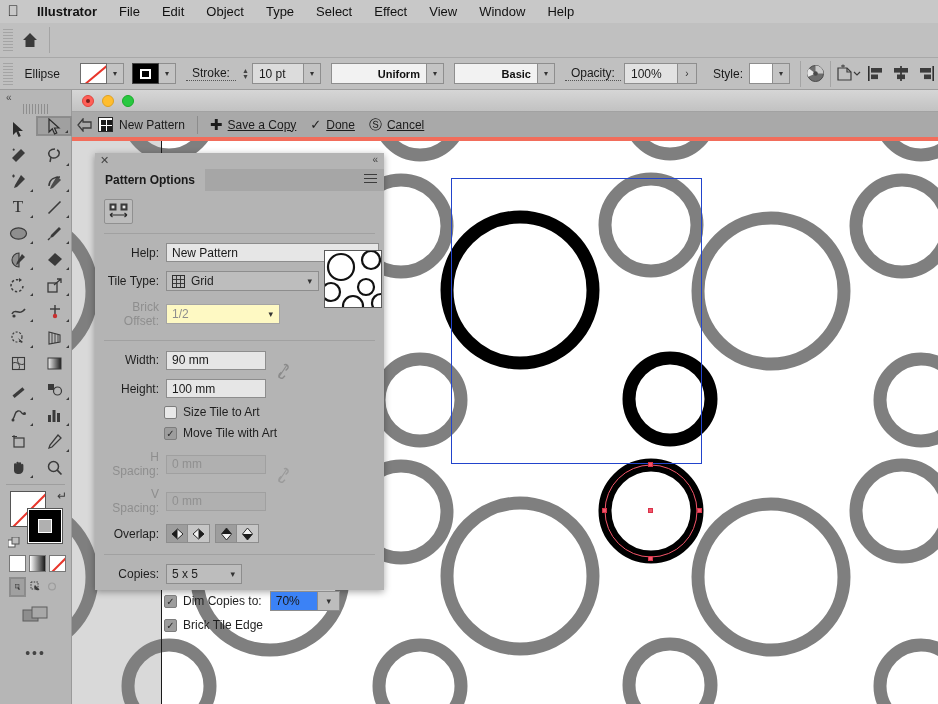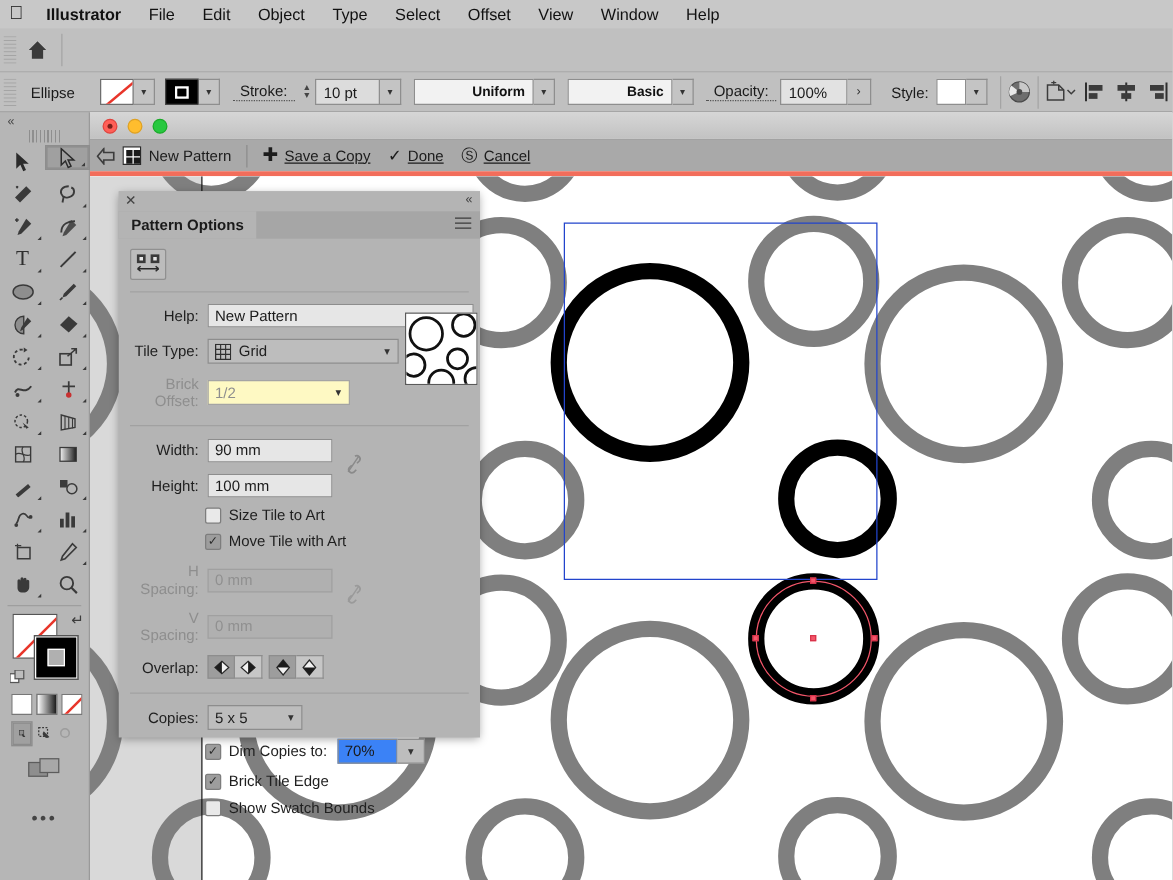--- a/index.html
+++ b/index.html
@@ -279,21 +279,21 @@
 <div id="app">
 
   <div class="menubar">
     <div class="apple-logo"></div>
     <div class="app-name">Illustrator</div>
     <div class="mitem">File</div>
     <div class="mitem">Edit</div>
     <div class="mitem">Object</div>
     <div class="mitem">Type</div>
     <div class="mitem">Select</div>
-    <div class="mitem">Offset</div>
+    <div class="mitem">Effect</div>
     <div class="mitem">View</div>
     <div class="mitem">Window</div>
     <div class="mitem">Help</div>
   </div>
 
   <div class="apptoolbar">
     <div class="grip"></div>
     <div class="home-btn">
       <svg width="20" height="20" viewBox="0 0 20 20">
         <path d="M10 3 L17 10 L14.5 10 L14.5 17 L5.5 17 L5.5 10 L3 10 Z" fill="#3a3a3a"></path>
@@ -875,24 +875,20 @@
         <span class="sel" style="width:22px;border-left:none;justify-content:center">
           <span style="font-size:9px;color:#333">▾</span>
         </span>
       </div>
 
       <div class="chk-row" style="padding-left:164px;margin-left:-95px">
         <span class="cbox on">✓</span>
         <span>Brick Tile Edge</span>
       </div>
 
-      <div class="chk-row" style="padding-left:164px;margin-left:-95px">
-        <span class="cbox"></span>
-        <span>Show Swatch Bounds</span>
-      </div>
 
     </div>
 
     <div class="preview-thumb">
       <svg width="58" height="58" viewBox="0 0 58 58">
         <rect width="58" height="58" fill="#ffffff"></rect>
         <g fill="none" stroke="#111" stroke-width="2.2">
           <circle cx="16" cy="16" r="13"></circle>
           <circle cx="46" cy="9" r="9"></circle>
           <circle cx="41" cy="36" r="8"></circle>

